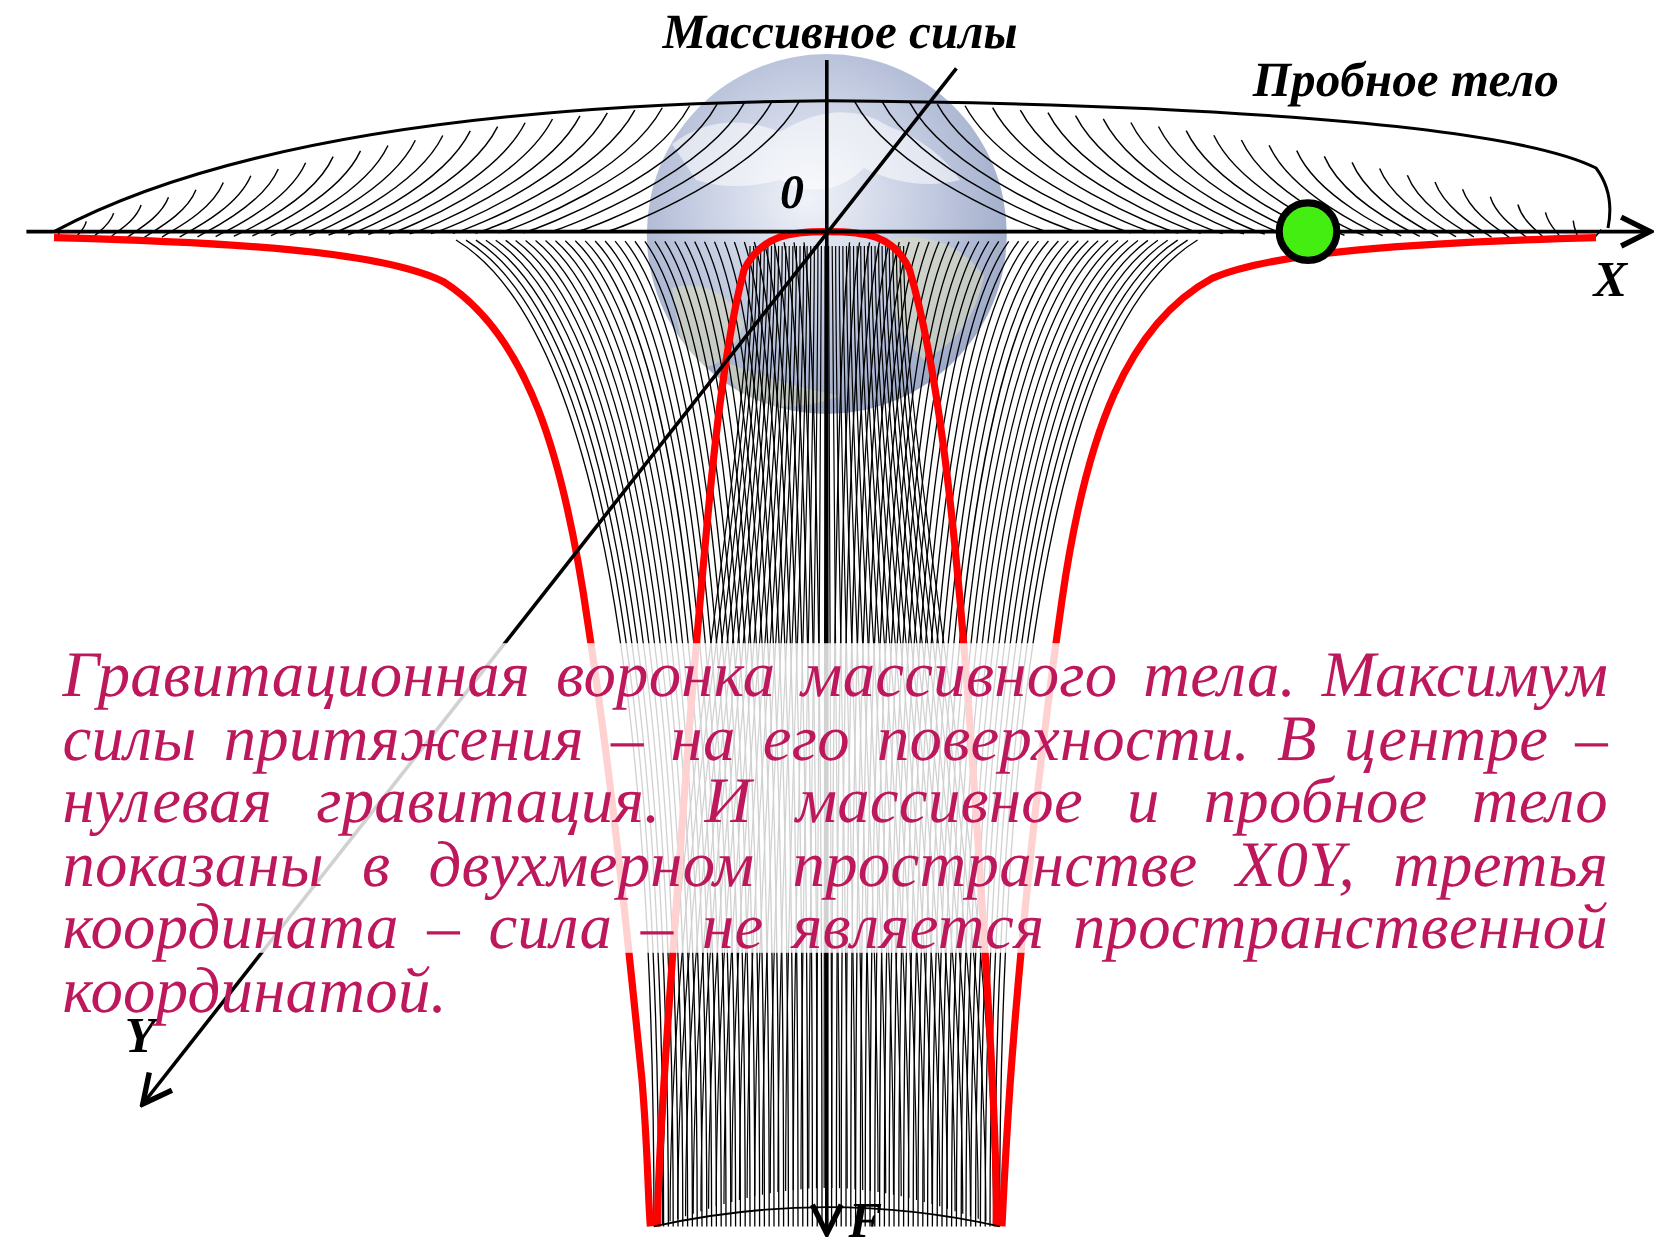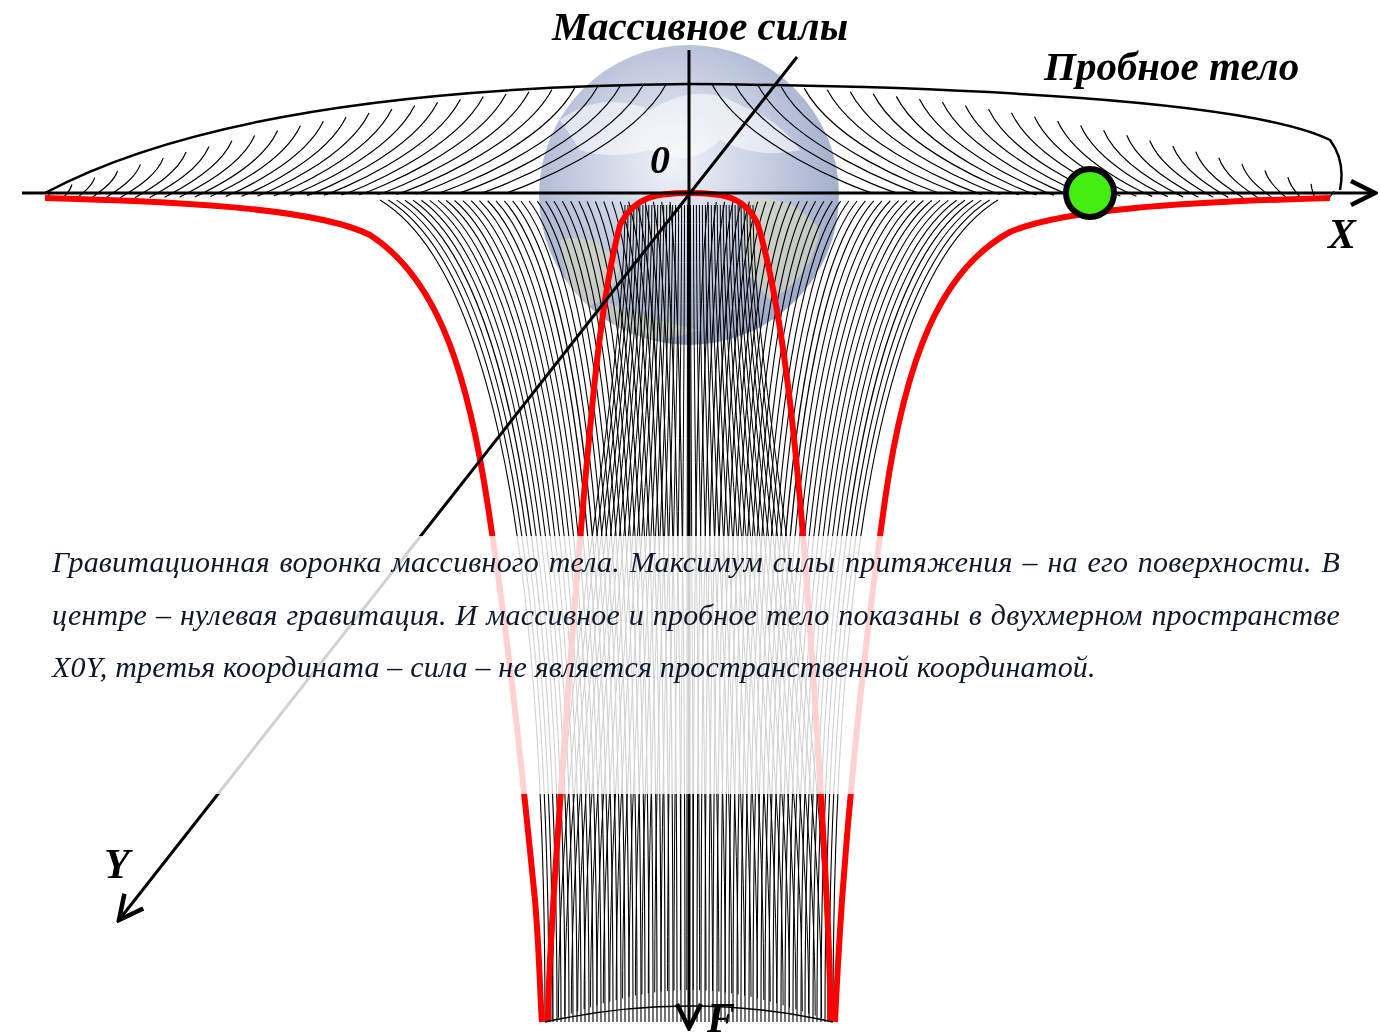--- a/index.html
+++ b/index.html
@@ -12,21 +12,21 @@
   #axis-y-label { left:104px; top:840px; font-size:42px; }
   #axis-f-label { left:707px; top:994px; font-size:42px; }
   #origin-label { left:650px; top:136px; font-size:40px; }
   #caption {
     position:absolute; left:40px; top:536px; width:1310px; height:258px;
     background:rgba(255,255,255,0.82);
   }
   #caption-text {
     position:absolute; left:52px; top:536px; width:1288px;
     font-family:"Liberation Serif", "DejaVu Serif", serif; font-style:italic;
-    font-size:30px; line-height:52.5px; color:#0f172a; text-align:justify; text-align-last:left;
+    font-size:54px; line-height:52.5px; color:#be185d; text-align:justify; text-align-last:left;
     letter-spacing:0.2px;
   }
 </style>
 </head>
 <body>
 
 <svg id="diagram" viewBox="0 0 1380 1036" xmlns="http://www.w3.org/2000/svg">
   <defs>
     <radialGradient id="earthGrad" cx="45%" cy="40%" r="60%">
       <stop offset="0%" stop-color="#eef1f8"></stop>

